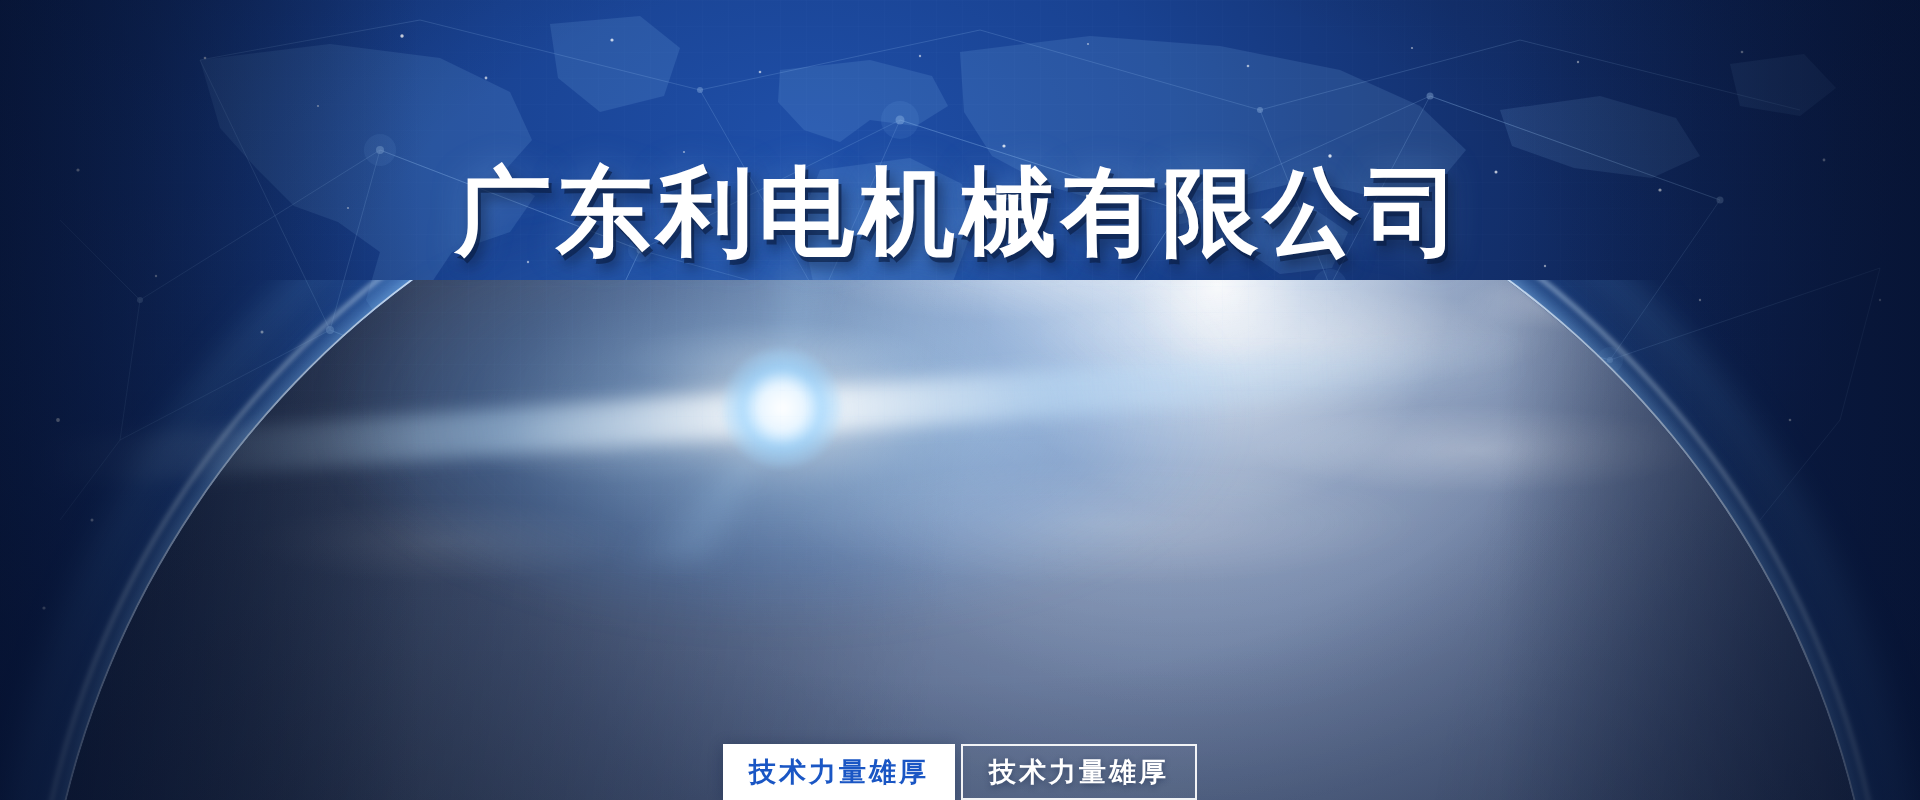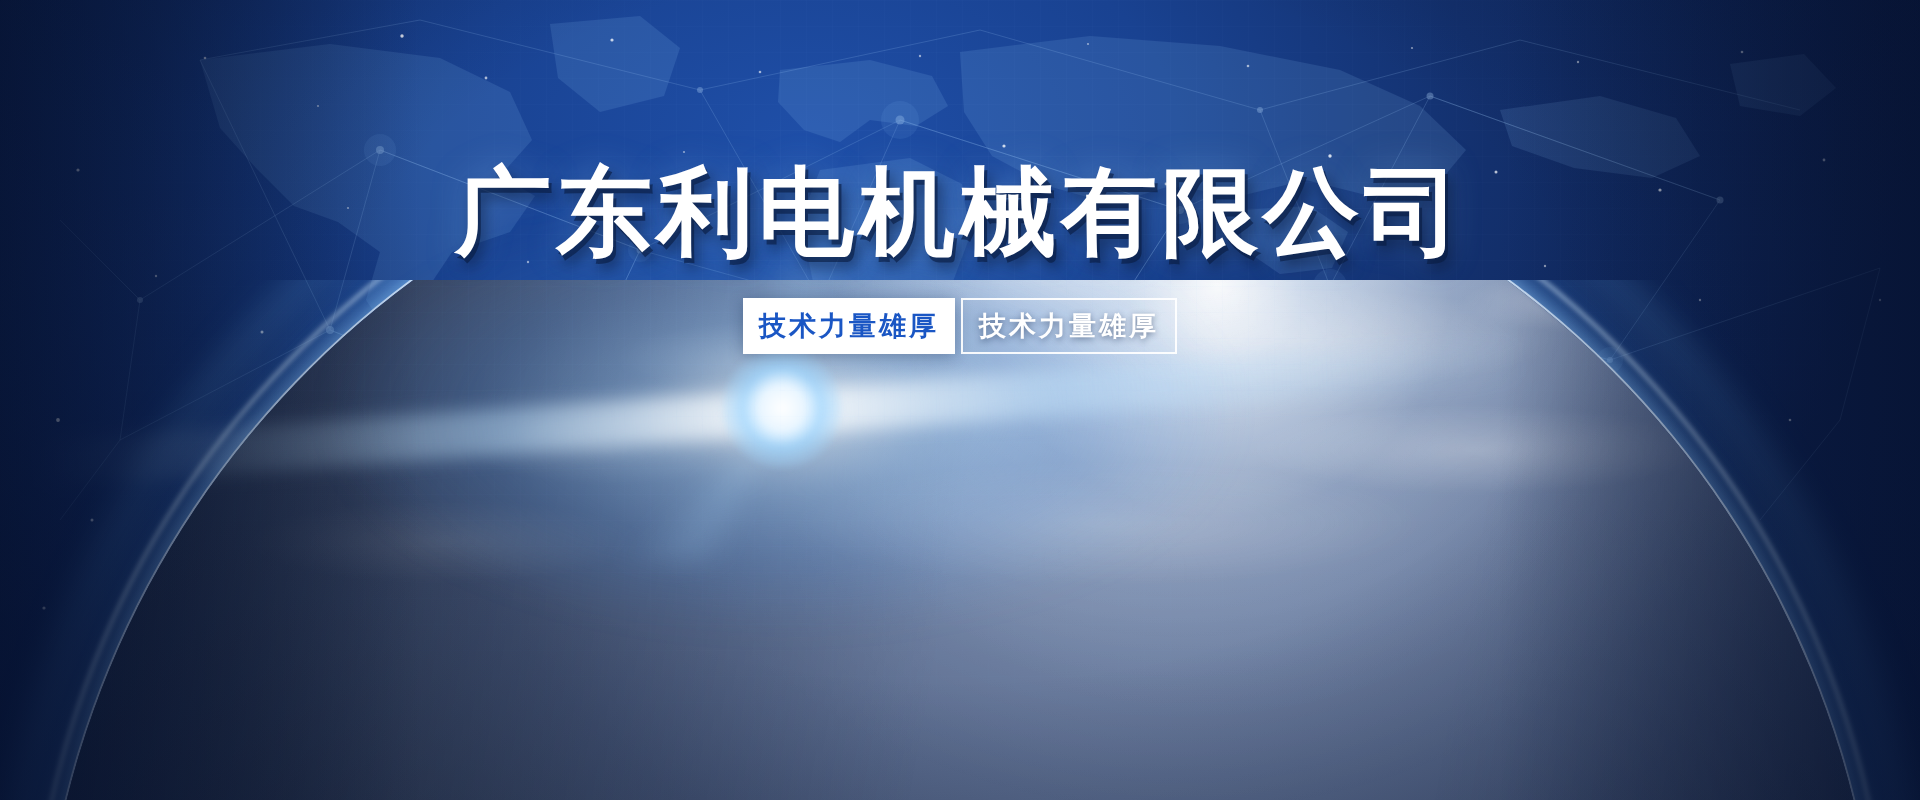--- a/index.html
+++ b/index.html
@@ -200,20 +200,21 @@
 
   
   .content {
     position: absolute;
     inset: 0;
     display: flex;
     flex-direction: column;
     align-items: center;
     padding-top: 158px;
     z-index: 5;
+    justify-content: space-between;
   }
 
   .headline {
     margin: 0;
     font-size: 96px;
     line-height: 1.12;
     font-weight: 700;
     letter-spacing: 5px;
     color: #ffffff;
     white-space: nowrap;
@@ -227,21 +228,21 @@
     display: flex;
     align-items: stretch;
     margin-top: 32px;
   }
 
   .badge {
     display: flex;
     align-items: center;
     justify-content: center;
     height: 56px;
-    padding: 0 16px;
+    padding: 0 26px;
     font-size: 27px;
     font-weight: 700;
     letter-spacing: 3px;
     white-space: nowrap;
   }
   .badge-solid {
     background: #ffffff;
     color: #1a56c4;
     box-shadow: 0 2px 14px rgba(8,24,60,.30);
   }

